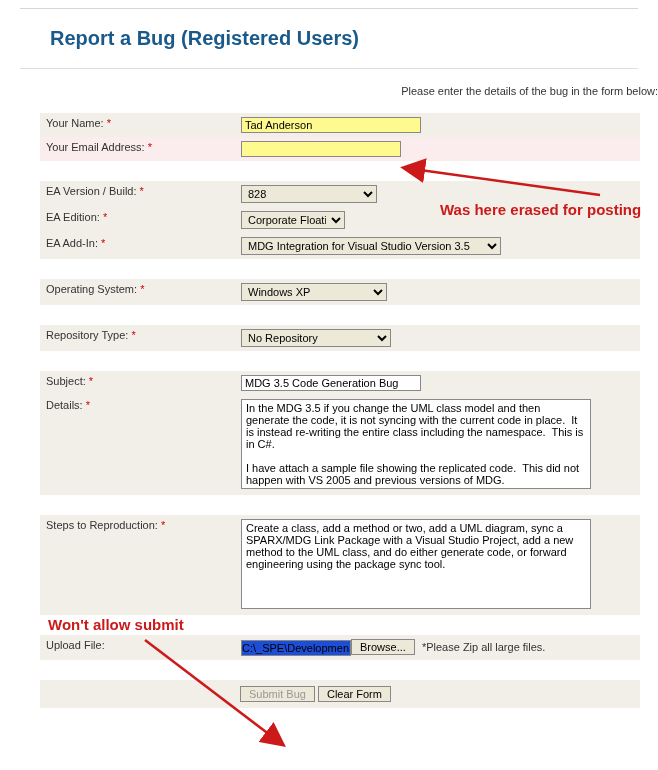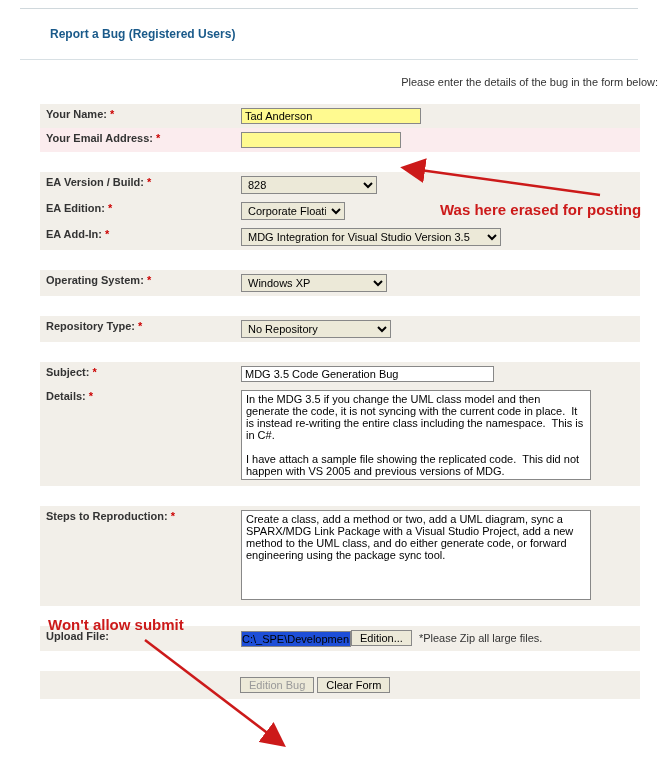--- a/index.html
+++ b/index.html
@@ -11,21 +11,21 @@
     color: #333;
     background: #fff;
     width: 658px;
   }
   .top-rule {
     border-top: 1px solid #d0d8dc;
     margin: 8px 20px 0 20px;
   }
   .page-title {
     color: #1a5a8a;
-    font-size: 12px;
+    font-size: 20px;
     font-weight: bold;
     padding: 18px 0 18px 50px;
   }
   .title-rule {
     border-top: 1px solid #d8e0e4;
     margin: 0 20px 0 20px;
   }
   .intro {
     padding: 16px 0 16px 50px;
     color: #333;
@@ -35,21 +35,21 @@
     width: 600px;
     margin-left: 40px;
     border-collapse: collapse;
   }
   .form-table td {
     padding: 4px 6px;
     vertical-align: top;
   }
   .row-shade td { background: #f2efe9; }
   .row-err td { background: #fbecee; }
-  .label-cell { width: 195px; font-weight: bold; color: #333; }
+  .label-cell { width: 195px; font-weight: normal; color: #333; }
   .req { color: #c00; }
   .input-text {
     font-family: Verdana, Arial, sans-serif;
     font-size: 11px;
     border: 1px solid #888;
     padding: 1px 3px;
     background: #fff;
   }
   .hl { background: #fffa90 !important; }
   .sel {
@@ -202,21 +202,21 @@
   </tr>
   <tr class="spacer">
         <td colspan="2"></td>
       </tr>
 
   <tr class="row-shade">
     <td class="label-cell">
       <span>Subject:</span> <span class="req">*</span>
     </td>
     <td>
-      <input type="text" class="input-text" style="width: 253px;" value="MDG 3.5 Code Generation Bug">
+      <input type="text" class="input-text" style="width: 180px;" value="MDG 3.5 Code Generation Bug">
     </td>
   </tr>
 
   <tr class="row-shade">
     <td class="label-cell">
       <span>Details:</span> <span class="req">*</span>
     </td>
     <td>
       <textarea class="textarea-box" style="">In the MDG 3.5 if you change the UML class model and then generate the code, it is not syncing with the current code in place.  It is instead re-writing the entire class including the namespace.  This is in C#.
 
@@ -237,31 +237,31 @@
   </tr>
   <tr class="spacer">
         <td colspan="2"></td>
       </tr>
 
   <tr class="row-shade file-row">
     <td class="label-cell">
       <span>Upload File:</span>
     </td>
     <td>
-      <input type="text" class="file-input" value="C:\_SPE\Developmen" style=""><button class="browse-btn">Edition...</button>
+      <input type="text" class="file-input" value="C:\_SPE\Developmen" style=""><button class="browse-btn">Browse...</button>
       <span class="note">*Please Zip all large files.</span>
     </td>
   </tr>
   <tr class="spacer">
         <td colspan="2"></td>
       </tr>
 
   <tr class="btn-row">
     <td colspan="2">
-      <button class="form-btn" disabled="">Edition Bug</button>
+      <button class="form-btn" disabled="">Submit Bug</button>
       <button class="form-btn">Clear Form</button>
     </td>
   </tr>
 </tbody>
   </table>
 
 <svg class="overlay" width="658" height="770">
   <defs>
     <marker id="ah" markerWidth="10" markerHeight="10" refX="2" refY="5" orient="auto">
       <path d="M0,0 L10,5 L0,10 Z" fill="#cc1a1a"></path>

